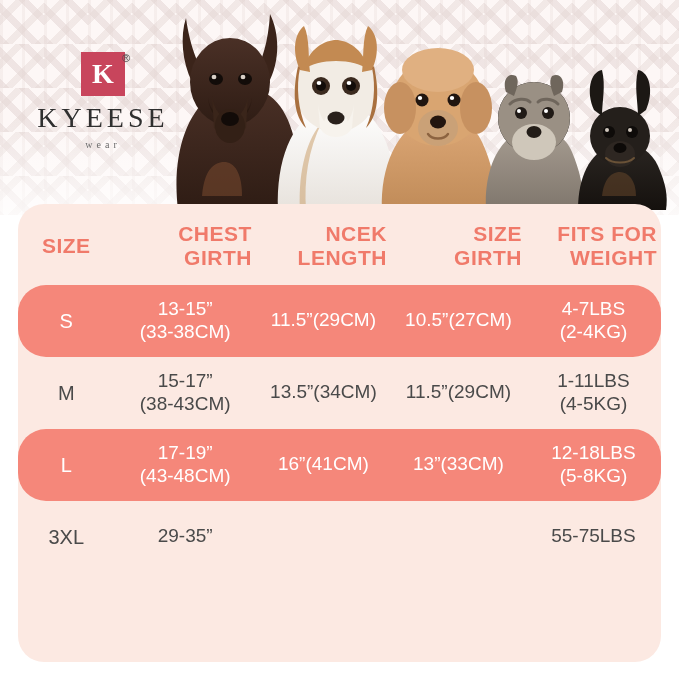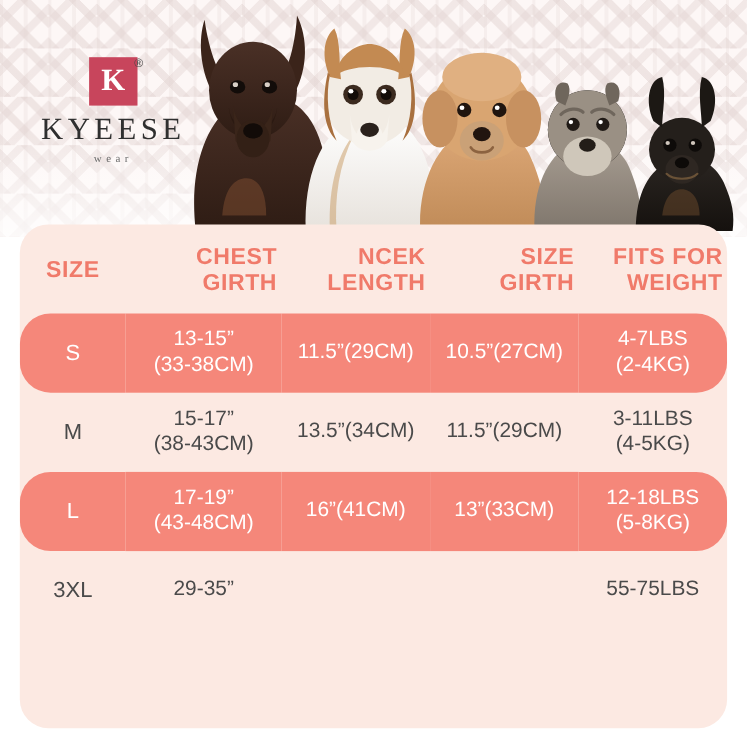--- a/index.html
+++ b/index.html
@@ -343,21 +343,21 @@
             <span class="cell-line">15-17”</span>
             <span class="cell-line">(38-43CM)</span>
           </td>
           <td>
             <span class="cell-line">13.5”(34CM)</span>
           </td>
           <td>
             <span class="cell-line">11.5”(29CM)</span>
           </td>
           <td>
-            <span class="cell-line">3-11LBS</span>
+            <span class="cell-line">1-11LBS</span>
             <span class="cell-line">(4-5KG)</span>
           </td>
         </tr>
 
         <tr class="row-alt">
           <td class="cell-size">L</td>
           <td>
             <span class="cell-line">17-19”</span>
             <span class="cell-line">(43-48CM)</span>
           </td>

